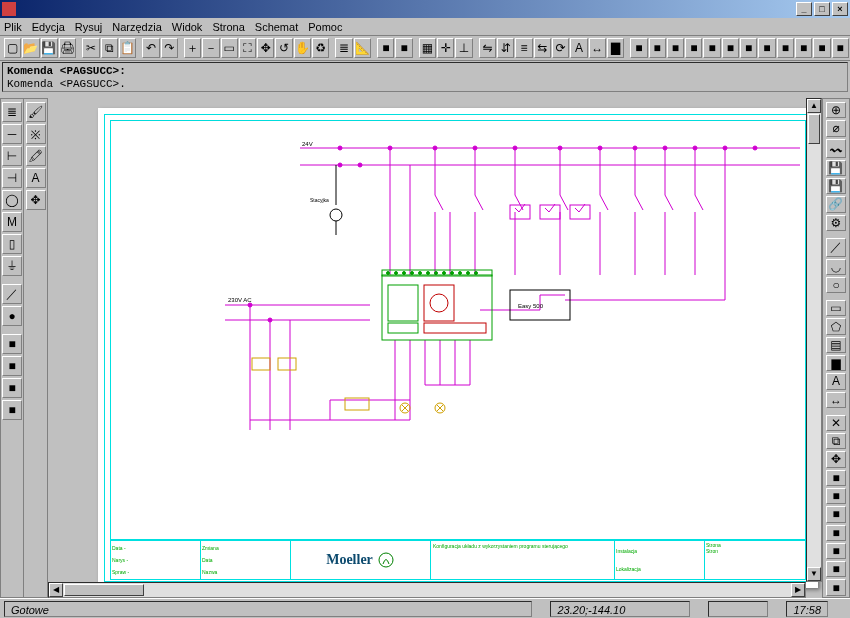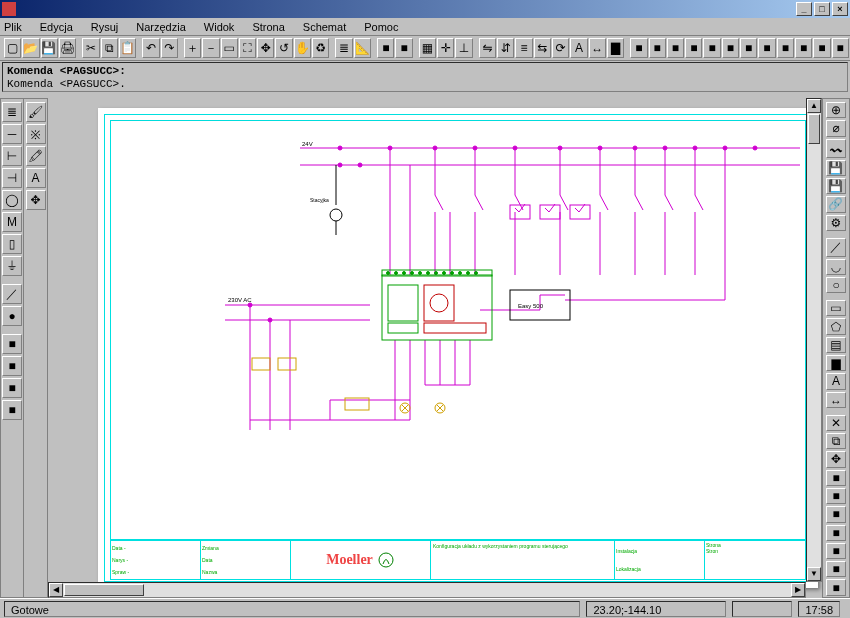--- a/index.html
+++ b/index.html
@@ -11,21 +11,21 @@
     font-size:11px; }
   .titlebar .spacer { flex:1; }
   .titlebar .sysbtn { width:16px; height:14px; background:#c0c0c0;
     border:1px solid #fff; border-right-color:#404040; border-bottom-color:#404040;
     margin-left:2px; font-size:9px; line-height:12px; text-align:center;
     color:#000; cursor:default; }
   .titlebar .appicon { width:14px; height:14px; background:#d04040;
     margin-right:4px; }
 
   .menubar { height:18px; background:#c0c0c0; display:flex; align-items:center;
-    padding:0 4px; border-bottom:1px solid #808080;gap:8px; }
+    padding:0 4px; border-bottom:1px solid #808080; }
   .menubar .mi { margin-right:10px; cursor:default; }
 
   .toolbars { background:#c0c0c0; border-bottom:1px solid #808080; }
   .tbrow { display:flex; align-items:center; height:24px; padding-left:4px; }
   .tbtn { width:20px; height:20px; background:#c0c0c0;
     border:1px solid #fff; border-right-color:#808080; border-bottom-color:#808080;
     margin-right:1px; display:flex; align-items:center; justify-content:center;
     font-size:12px; cursor:default; }
   .tsep { width:6px; }
 
@@ -61,32 +61,32 @@
   .frame-outer { position:absolute; left:6px; top:6px; right:6px; bottom:6px;
     border:1px solid #00e0e0; }
   .frame-inner { position:absolute; left:12px; top:12px; right:12px; bottom:48px;
     border:1px solid #00e0e0; }
   .titleblock { position:absolute; left:12px; right:12px; bottom:8px; height:40px;
     border:1px solid #00e0e0; display:flex; }
   .tb-cell { border-right:1px solid #00e0e0; height:100%; }
   .tb-small { width:90px; font-size:5px; color:#0a0; padding:1px;
     display:flex; flex-direction:column; justify-content:space-around; }
   .tb-logo { width:140px; display:flex; align-items:center; justify-content:center;
-    color:#ef4444; font-family:Georgia,serif; font-size:14px; font-weight:bold; }
+    color:#0c4a6e; font-family:Georgia,serif; font-size:14px; font-weight:bold; }
   .tb-mid { flex:1; font-size:5px; color:#0a0; padding:2px; }
   .tb-right { width:100px; font-size:5px; color:#0a0; padding:1px; }
 
   svg.schem { position:absolute; left:12px; top:12px; right:12px; bottom:48px;
     width:calc(100% - 24px); height:calc(100% - 60px); }
 
   .statusbar { position:absolute; left:0; right:0; bottom:0; height:20px;
     background:#c0c0c0; border-top:1px solid #fff; display:flex;
     align-items:center; padding:0 4px; font-size:11px; }
   .statusbar .cell { border:1px inset #808080; padding:1px 6px; height:16px;
-    line-height:14px; margin-right:6px; }
+    line-height:14px; margin-right:18px;font-style:italic; }
   .statusbar .flex { flex:1; }
 </style>
 </head>
 <body>
 
 <div class="titlebar">
   <div class="appicon"></div>
   <div class="spacer"></div>
   <div class="sysbtn">_</div>
   <div class="sysbtn">□</div>

